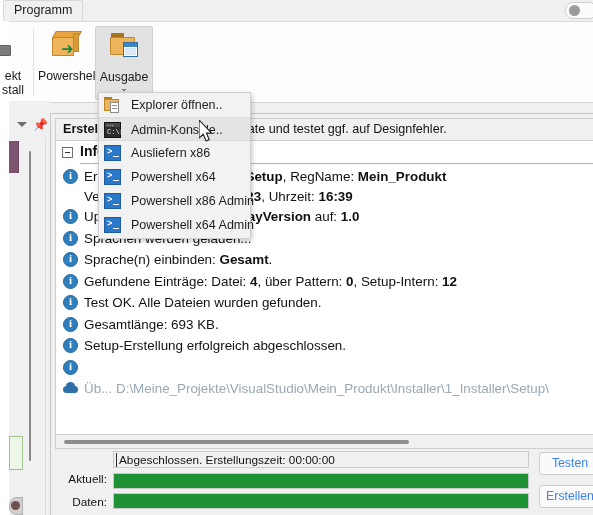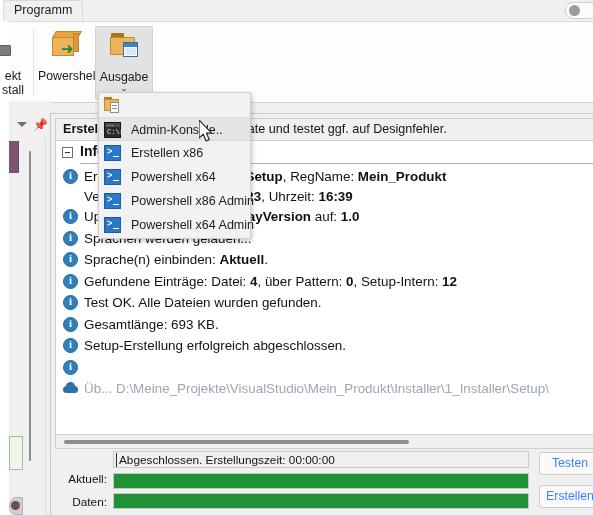--- a/index.html
+++ b/index.html
@@ -380,21 +380,21 @@
           <div class="txt">Update-Registrierung <b>DisplayVersion</b> auf: <b>1.0</b></div>
         </div>
 
         <div class="log-row">
           <div class="ico"></div>
           <div class="txt">Sprachen werden geladen...</div>
         </div>
 
         <div class="log-row">
           <div class="ico"></div>
-          <div class="txt">Sprache(n) einbinden: <b>Aktuell</b>.</div>
+          <div class="txt">Sprache(n) einbinden: <b>Gesamt</b>.</div>
         </div>
 
         <div class="log-row">
           <div class="ico"></div>
           <div class="txt">Gefundene Einträge: Datei: <b>4</b>, über Pattern: <b>0</b>, Setup-Intern: <b>12</b></div>
         </div>
 
         <div class="log-row">
           <div class="ico"></div>
           <div class="txt">Test OK. Alle Dateien wurden gefunden.</div>
@@ -454,36 +454,37 @@
 
   <div class="menu">
     <div class="gutter"></div>
 
     <div class="menu-item">
       <div class="mi-ico mi-explorer">
         <div class="f-tab"></div>
           <div class="f-body"></div>
           <div class="f-doc"></div>
       </div>
+      <div class="mi-lbl">Explorer öffnen..</div>
     </div>
 
     <div class="menu-item sel">
       <div class="mi-ico mi-cmd">
         <div class="dots">•••</div>
         <div class="prompt">C:\&gt;</div>
       </div>
       <div class="mi-lbl">Admin-Konsole..</div>
     </div>
 
     <div class="menu-item">
       <div class="mi-ico mi-ps">
         <div class="gt">&gt;</div>
           <div class="ul"></div>
       </div>
-      <div class="mi-lbl">Erstellen x86</div>
+      <div class="mi-lbl">Ausliefern x86</div>
     </div>
 
     <div class="menu-item">
       <div class="mi-ico mi-ps">
         <div class="gt">&gt;</div>
           <div class="ul"></div>
       </div>
       <div class="mi-lbl">Powershell x64</div>
     </div>
 

